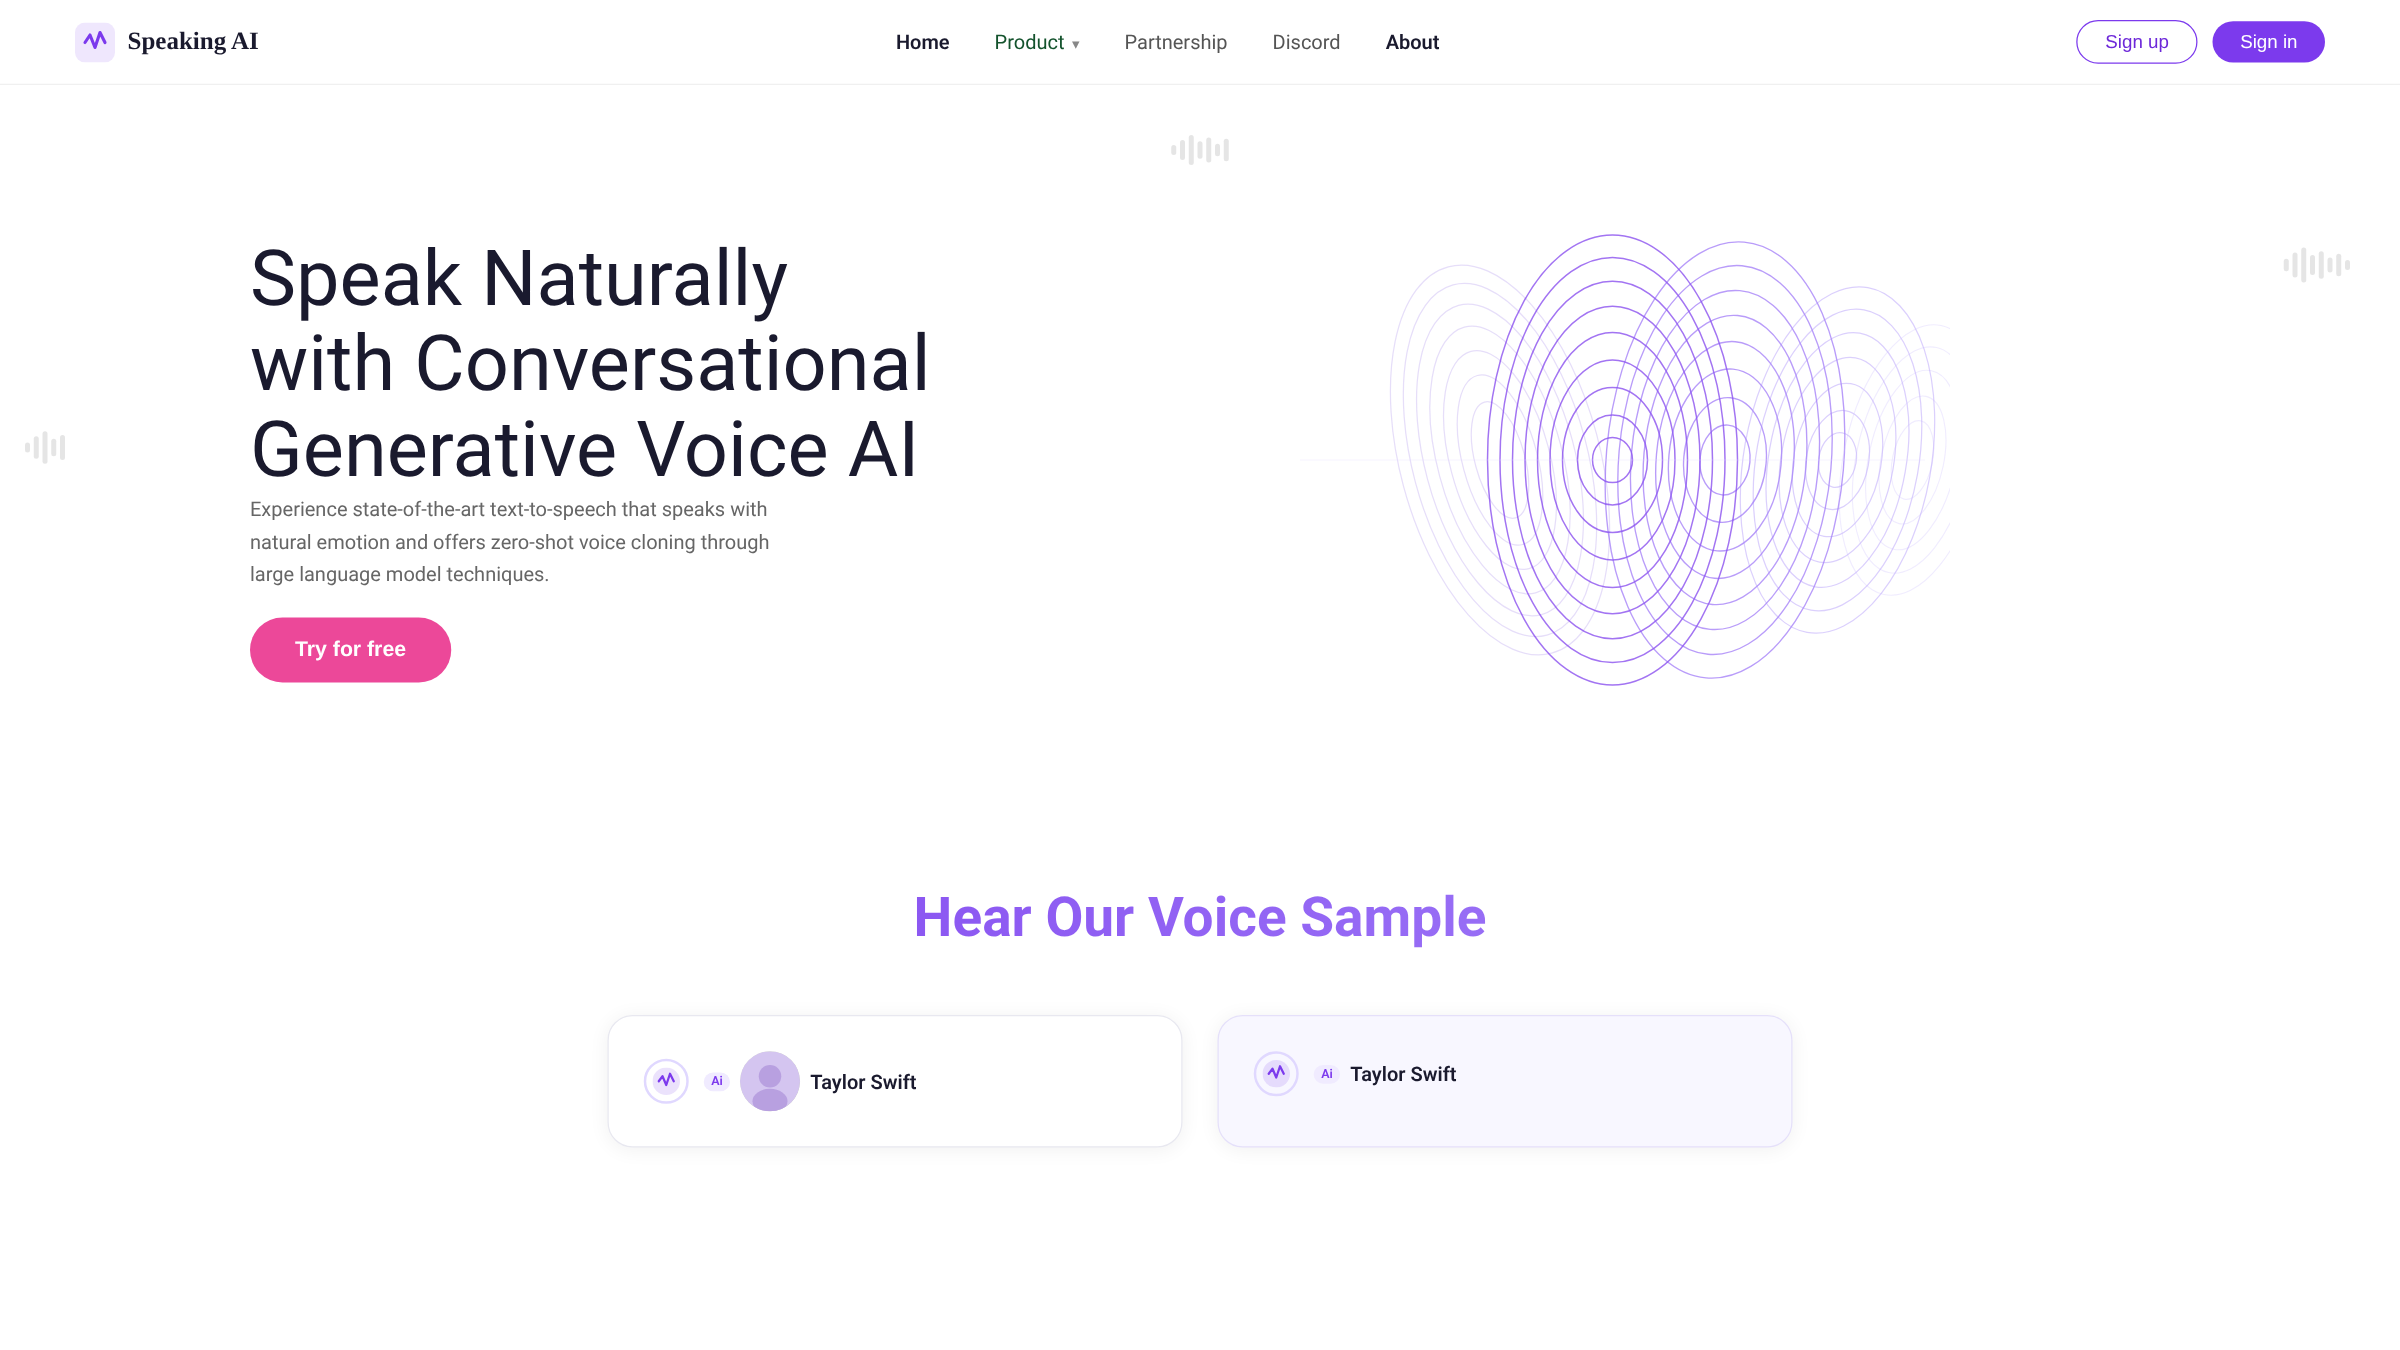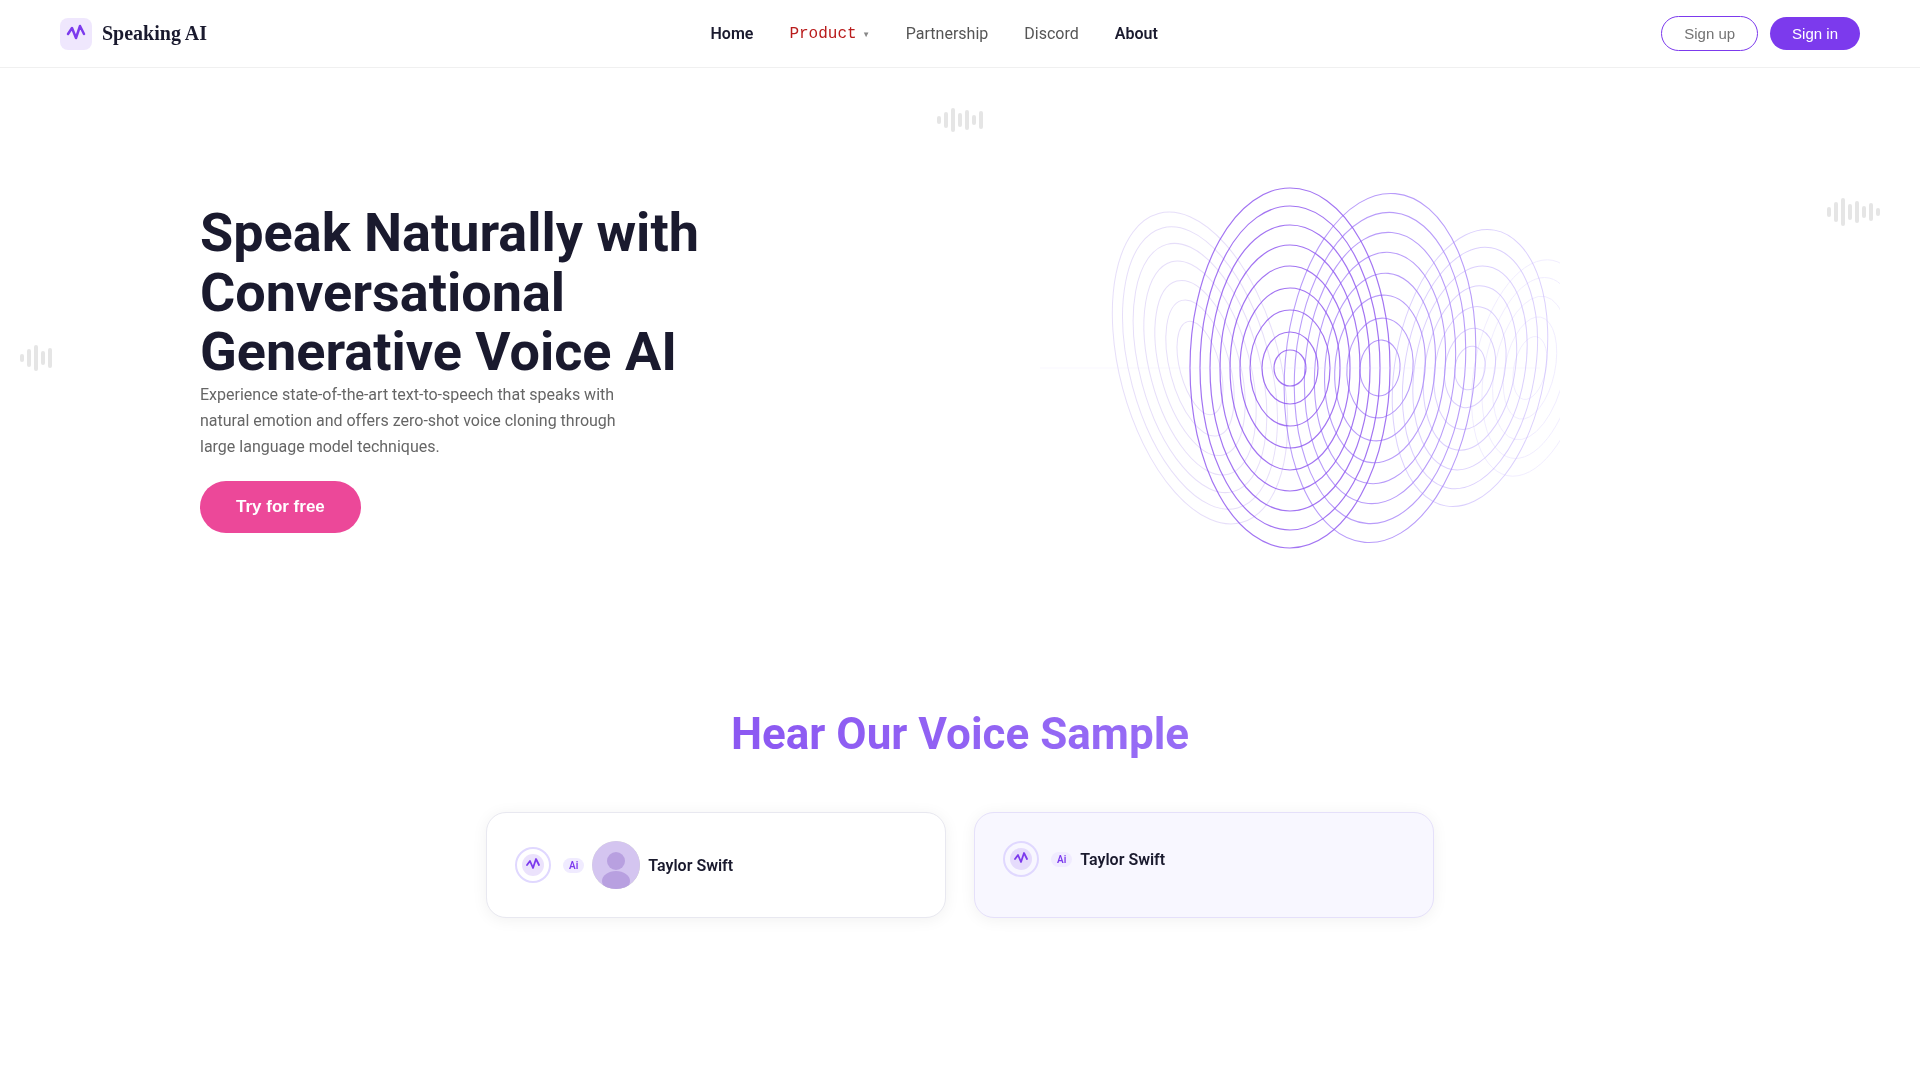--- a/index.html
+++ b/index.html
@@ -47,34 +47,33 @@
       font-weight: 400;
     }
     .nav-links li a.active {
       color: #1a1a2e;
       font-weight: 600;
     }
     .nav-links li a.product-link {
       display: flex;
       align-items: center;
       gap: 4px;
-      color: #b91c1c;
-      font-family: Liberation Mono, monospace;
+      color: #14532d;
     }
     .nav-actions {
       display: flex;
       align-items: center;
       gap: 12px;
     }
     .btn-signup {
       padding: 8px 22px;
       border: 1.5px solid #7c3aed;
       border-radius: 24px;
       background: transparent;
-      color: #737373;
+      color: #6d28d9;
       font-size: 15px;
       font-weight: 500;
       cursor: pointer;
     }
     .btn-signin {
       padding: 8px 22px;
       border: none;
       border-radius: 24px;
       background: #7c3aed;
       color: #fff;
@@ -91,22 +90,22 @@
       padding: 60px 120px 40px 200px;
       min-height: 560px;
       position: relative;
       overflow: hidden;
     }
     .hero-content {
       max-width: 560px;
       z-index: 2;
     }
     .hero-title {
-      font-size: 54px;
-      font-weight: 700;
+      font-size: 62px;
+      font-weight: 400;
       line-height: 1.1;
       color: #1a1a2e;
     }
     .hero-desc {
       font-size: 16px;
       color: #666;
       line-height: 1.65;
       max-width: 440px;
       margin-bottom: 20px;
     }

